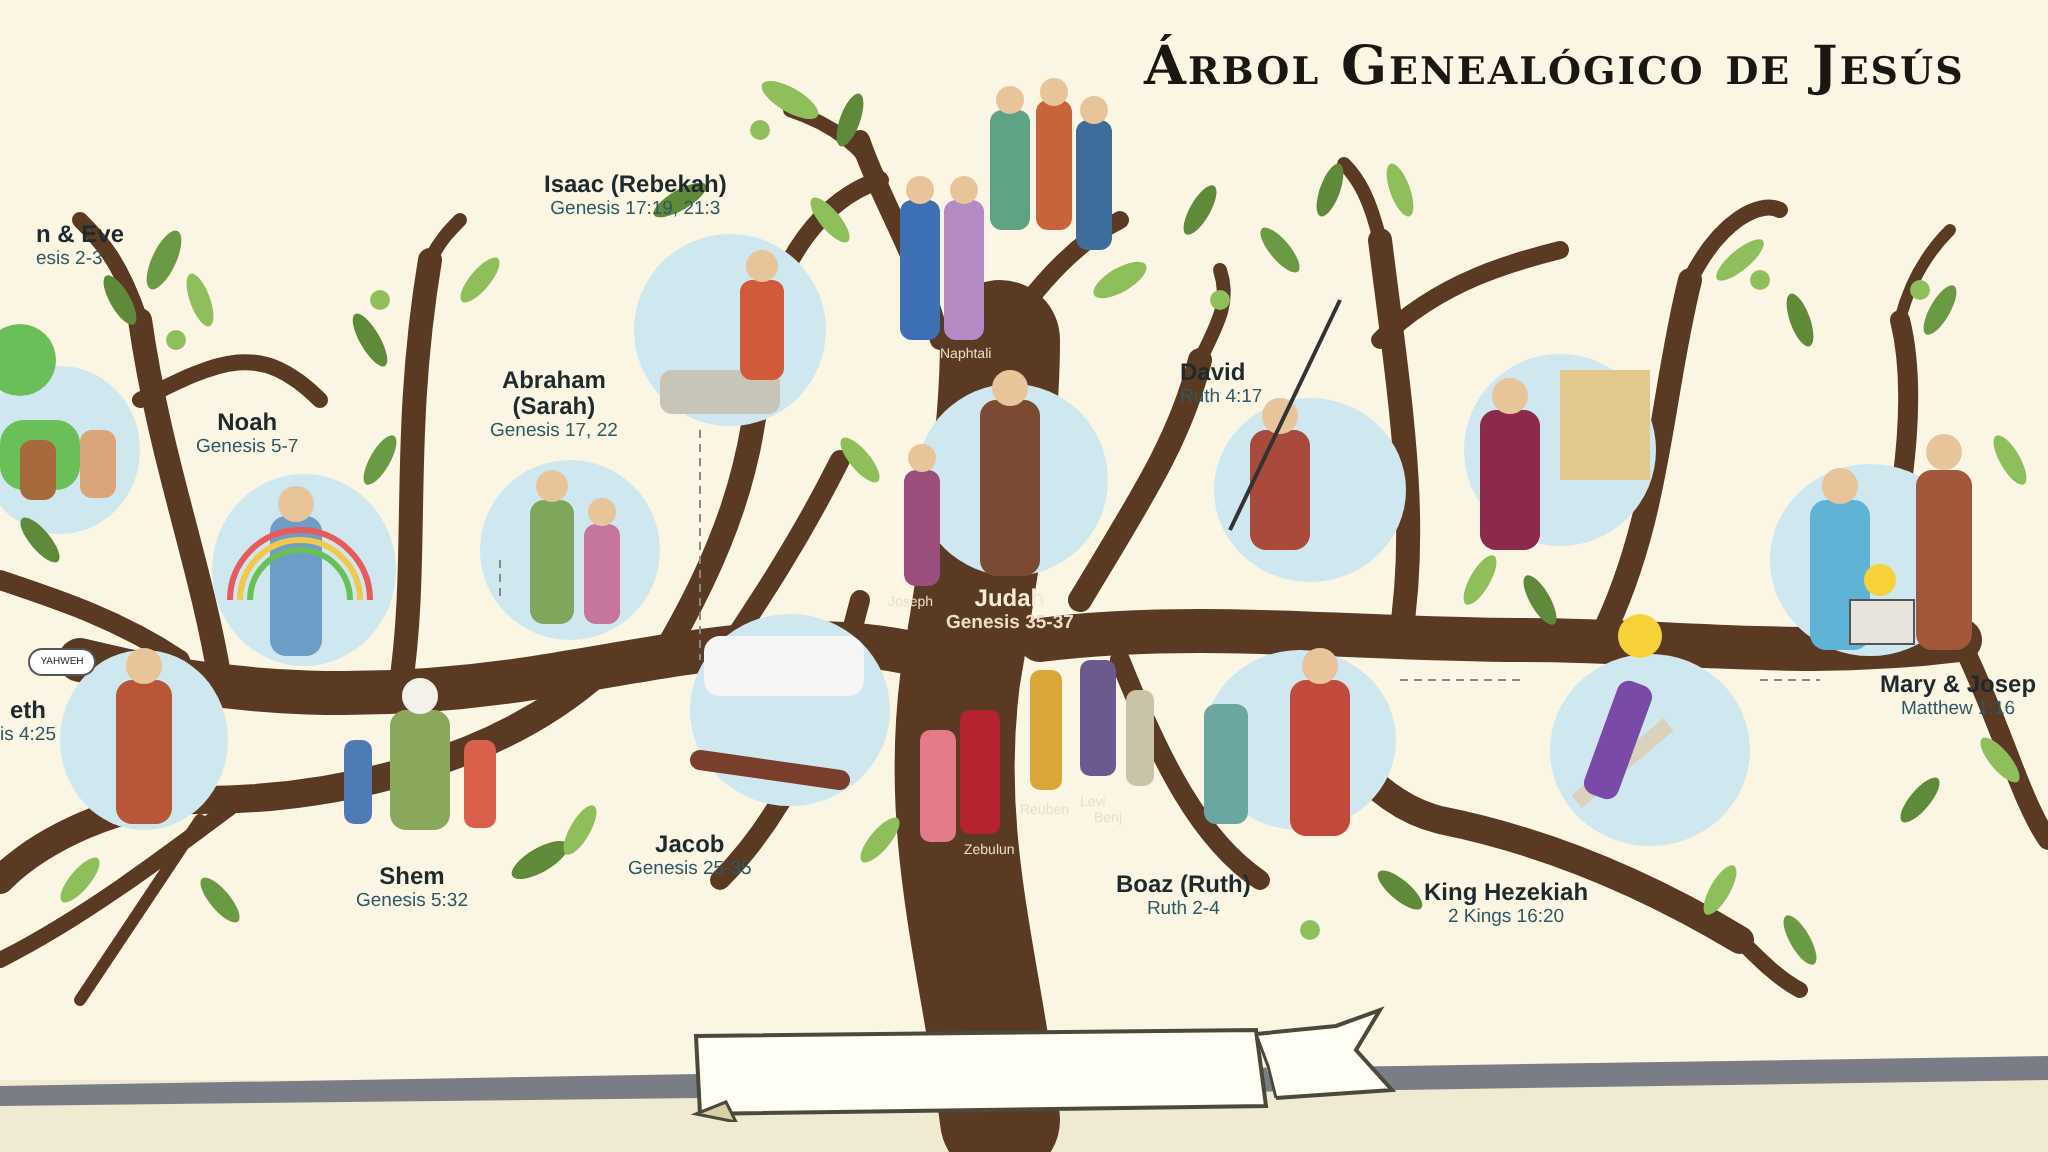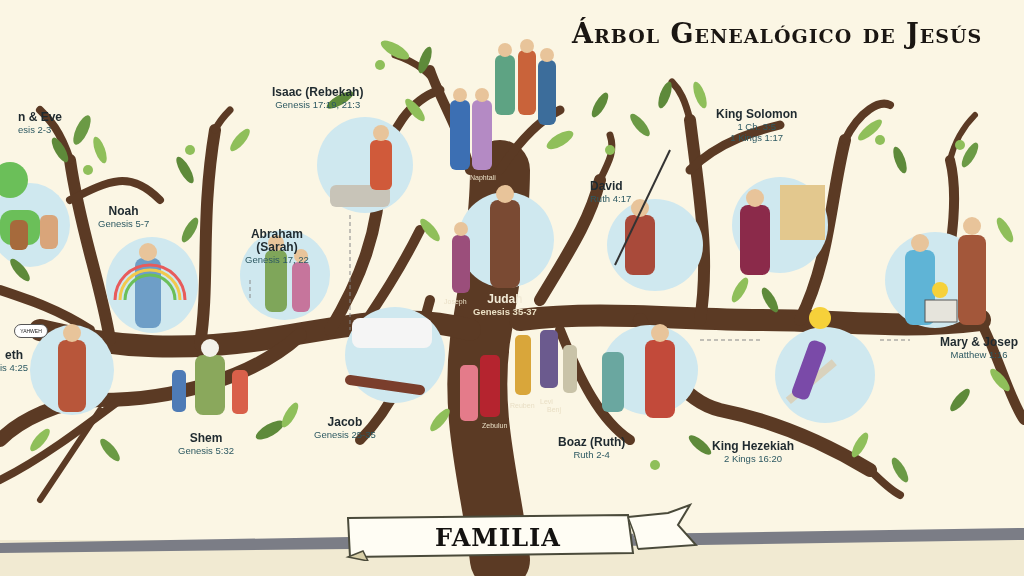--- a/index.html
+++ b/index.html
@@ -212,21 +212,21 @@
 <div class="node" style="left:0;top:349px;text-align:center;">
   <div class="nm">eth</div>
   <div class="ref">is 4:25</div>
 </div>
 
 <div class="node" style="left:178px;top:432px;">
   <div class="nm">Shem</div>
   <div class="ref">Genesis 5:32</div>
 </div>
 
-<div class="node" style="left:245px;top:184px;margin-top:44px;">
+<div class="node" style="left:245px;top:184px;">
   <div class="nm">Abraham</div>
   <div class="nm">(Sarah)</div>
   <div class="ref">Genesis 17, 22</div>
 </div>
 
 <div class="node" style="left:272px;top:86px;">
   <div class="nm">Isaac (Rebekah)</div>
   <div class="ref">Genesis 17:19, 21:3</div>
 </div>
 
@@ -243,25 +243,20 @@
 <div class="node" style="left:590px;top:180px;text-align:left;">
   <div class="nm">David</div>
   <div class="ref">Ruth 4:17</div>
 </div>
 
 <div class="node" style="left:558px;top:436px;">
   <div class="nm">Boaz (Ruth)</div>
   <div class="ref">Ruth 2-4</div>
 </div>
 
-<div class="node" style="left:716px;top:108px;">
-  <div class="nm">King Solomon</div>
-  <div class="ref">1 Ch. 3:5</div>
-  <div class="ref">1 Kings 1:17</div>
-</div>
 
 <div class="node" style="left:712px;top:440px;">
   <div class="nm">King Hezekiah</div>
   <div class="ref">2 Kings 16:20</div>
 </div>
 
 <div class="node" style="left:940px;top:336px;text-align:center;">
   <div class="nm">Mary &amp; Josep</div>
   <div class="ref">Matthew 1:16</div>
 </div>
@@ -273,16 +268,15 @@
 <div class="tiny" style="left:482px;top:422px;">Zebulun</div>
 <div class="tiny" style="left:470px;top:174px;">Naphtali</div>
 
 <div class="banner">
   <svg width="360" height="58" viewBox="0 0 360 58" style="position:absolute;left:-10px;top:0;">
     <path d="M10 15 L290 12 L295 50 L12 54 Z" fill="#fffdf4" stroke="#4a4a3a" stroke-width="2"></path>
     <path d="M290 14 L330 10 L352 2 L340 22 L358 42 L300 46" fill="#fffdf4" stroke="#4a4a3a" stroke-width="2"></path>
     <path d="M290 14 L296 30 L300 46" fill="#d8cfa8" stroke="#4a4a3a" stroke-width="1.5"></path>
     <path d="M10 54 L25 48 L30 58 Z" fill="#d8cfa8" stroke="#4a4a3a" stroke-width="1.5"></path>
   </svg>
-  <div class="banner-text">FAMILIA</div>
 </div>
 
 </div>
 
 </body></html>

